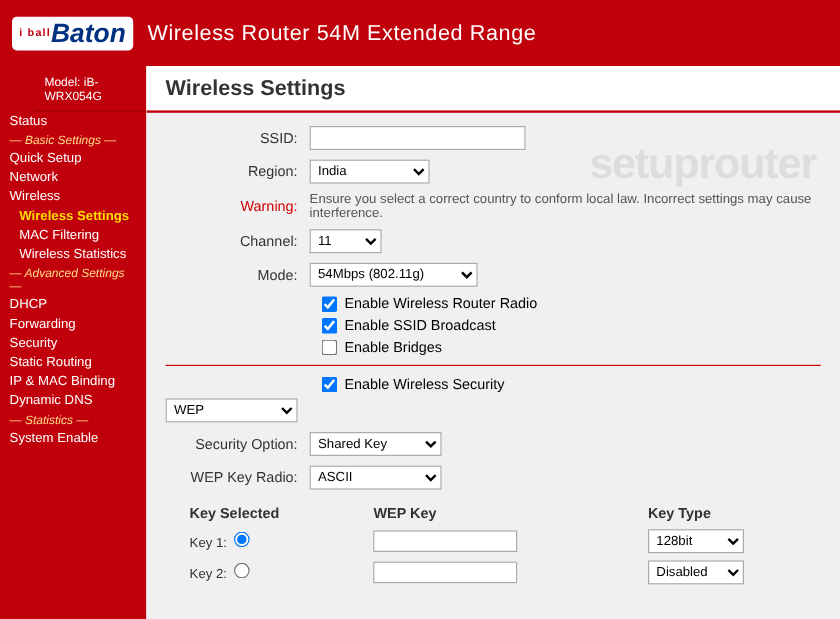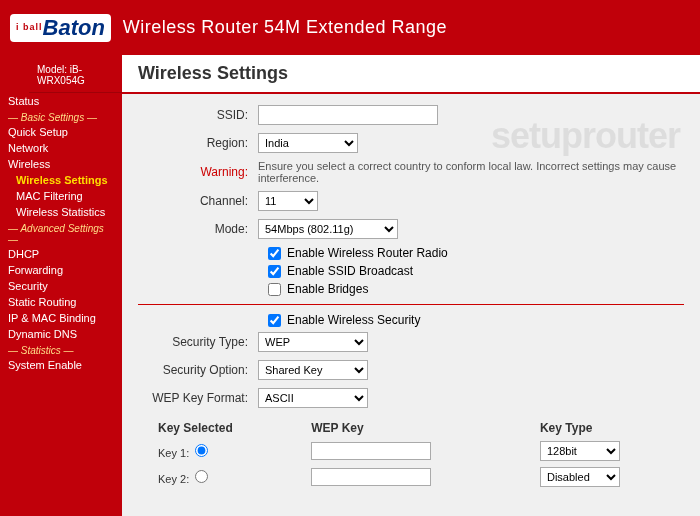--- a/index.html
+++ b/index.html
@@ -325,42 +325,41 @@
       <hr class="divider">
 
       <div class="checkbox-row">
         <input type="checkbox" checked="" style="">
         <span>Enable Wireless Security</span>
       </div>
 
       <div style="margin:4px 0;"></div>
 
       <div class="form-row">
-        <div class="form-label">Security Type:</div>
         <div class="form-value">
           <select class="form-select" style="width:110px;">
             <option>WEP</option>
             <option>WPA</option>
             <option>WPA2</option>
           </select>
         </div>
       </div>
 
       <div class="form-row">
         <div class="form-label">Security Option:</div>
         <div class="form-value">
           <select class="form-select" style="width:110px;">
             <option>Shared Key</option>
             <option>Open System</option>
           </select>
         </div>
       </div>
 
       <div class="form-row">
-        <div class="form-label">WEP Key Format:</div>
+        <div class="form-label">WEP Key Radio:</div>
         <div class="form-value">
           <select class="form-select" style="width:110px;">
             <option>ASCII</option>
             <option>Hexadecimal</option>
           </select>
         </div>
       </div>
 
       <div style="margin:6px 0;"></div>
 

